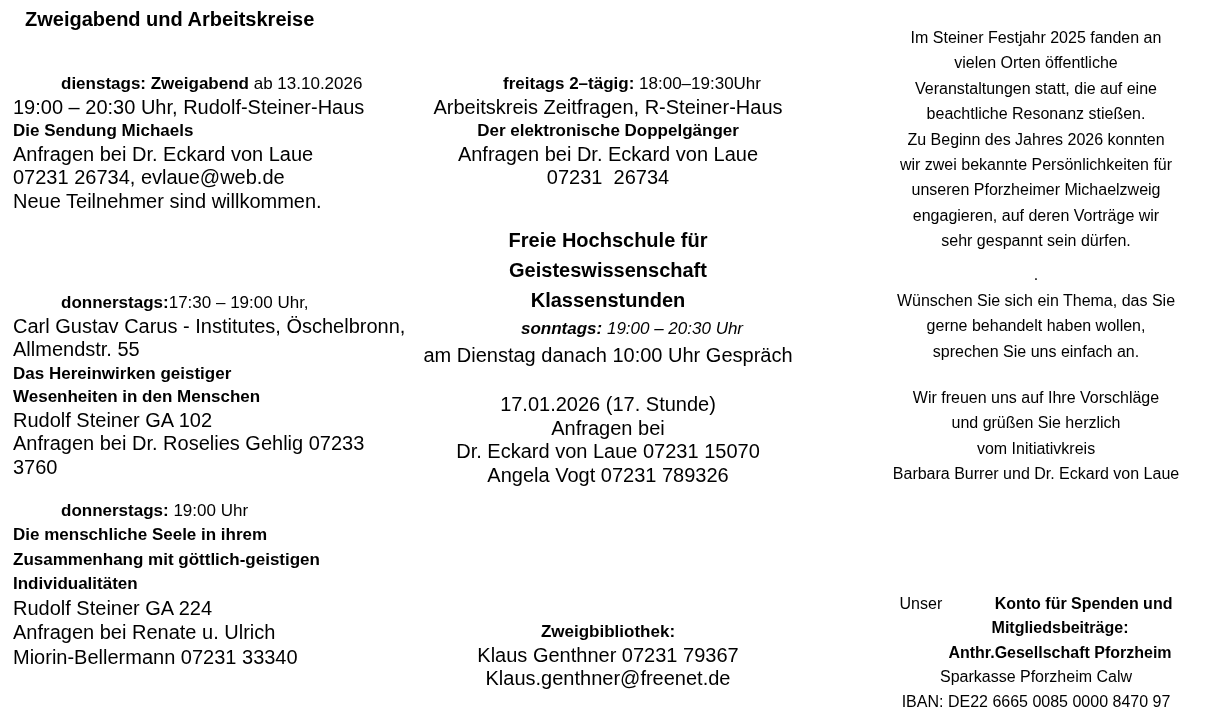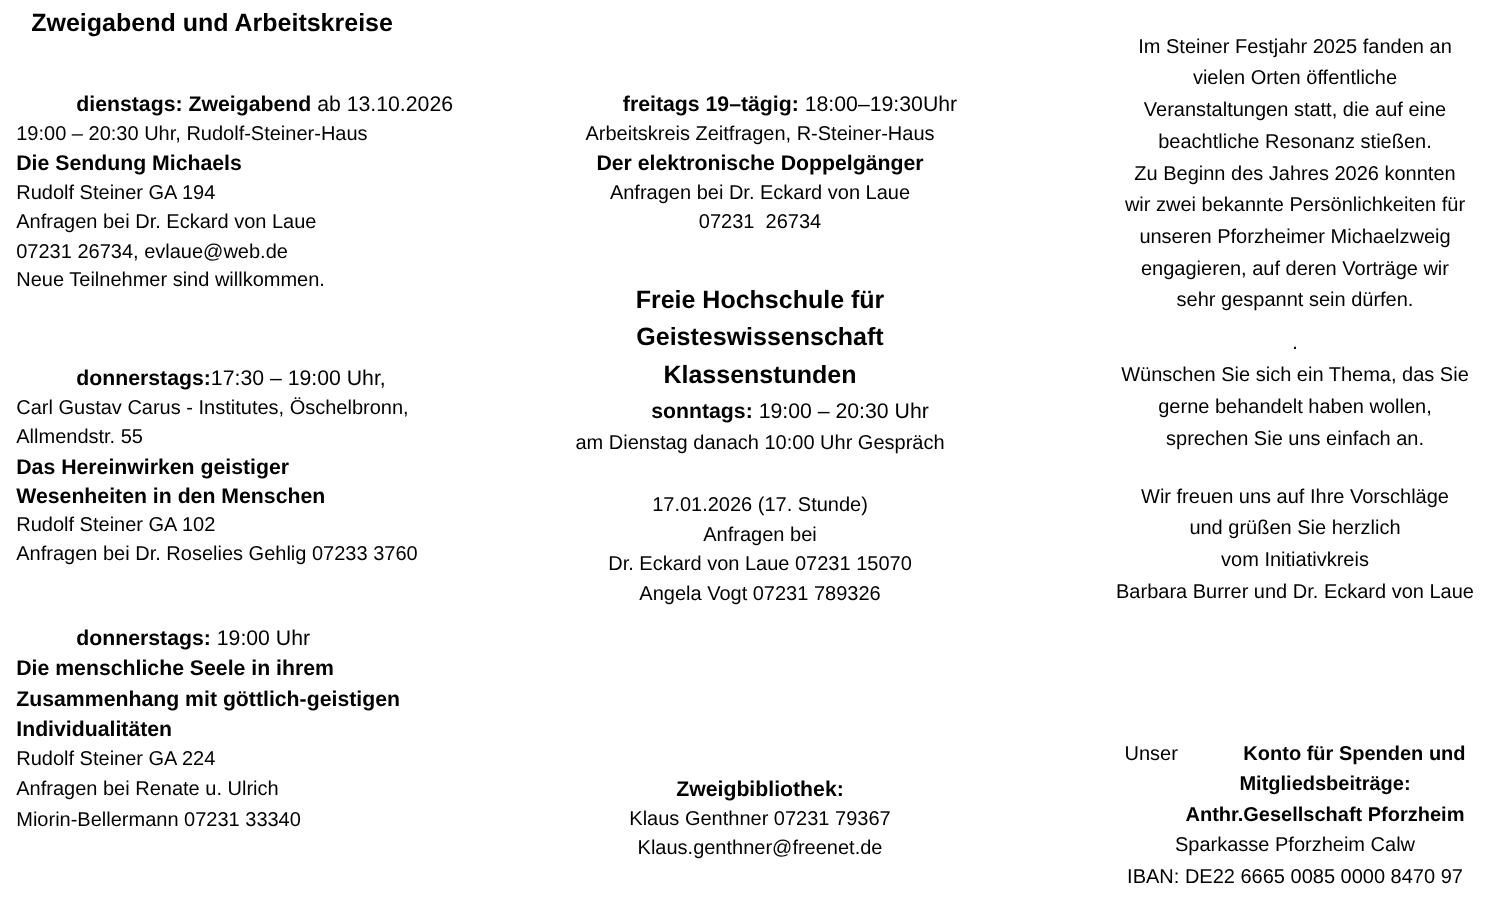--- a/index.html
+++ b/index.html
@@ -6,30 +6,30 @@
   body{
     width:1206px;height:724px;position:relative;overflow:hidden;
     background:#ffffff;color:#000000;
     font-family:"Liberation Sans",sans-serif;
   }
   .col{position:absolute;top:0;height:592px;}
   .col-left{left:13px;width:400px;text-align:left;}
   .col-mid{left:422px;width:372px;text-align:center;}
   .col-right{left:850px;width:372px;text-align:center;}
   .block{position:absolute;left:0;right:0;}
-  .line{font-size:16px;line-height:23.5px;white-space:pre-wrap;}
+  .line{font-size:20px;line-height:23.5px;white-space:pre-wrap;}
   .b{font-weight:bold;margin-left:48px;}
   .day{font-size:17px;}
   .topic{font-size:17px;font-weight:bold;}
   .page-title{
     font-size:20px;font-weight:bold;margin:0;
     position:absolute;top:8px;left:12px;white-space:nowrap;
   }
   .h-line{font-size:20px;font-weight:bold;line-height:30px;}
-  .sonntags-line{line-height:27px;}
+  .sonntags-line{line-height:27px;font-style:italic;}
   .note-line{line-height:26px;}
   .r-line{font-size:16px;line-height:25.4px;white-space:pre-wrap;}
   .k-line{font-size:16px;line-height:24.4px;white-space:pre-wrap;}
   
   #l-block1{top:72px;}
   #l-block2{top:291px;}
   #l-block3{top:499px;}
   #l-block3 .line{line-height:24.3px;}
   #m-block1{top:72px;}
   #m-block2{top:225px;}
@@ -44,21 +44,20 @@
 </head>
 <body>
 
 <div class="col col-left">
   <h1 class="page-title">Zweigabend und Arbeitskreise</h1>
 
   <div class="block" id="l-block1">
     <div class="line day"><span class="b">dienstags: Zweigabend</span><span> ab 13.10.2026</span></div>
     <div class="line">19:00 – 20:30 Uhr, Rudolf-Steiner-Haus</div>
     <div class="line topic">Die Sendung Michaels</div>
-    <div class="line">Rudolf Steiner GA 194</div>
     <div class="line">Anfragen bei Dr. Eckard von Laue</div>
     <div class="line">07231 26734, evlaue@web.de</div>
     <div class="line">Neue Teilnehmer sind willkommen.</div>
   </div>
 
   <div class="block" id="l-block2">
     <div class="line day"><span class="b">donnerstags:</span><span>17:30 – 19:00 Uhr,</span></div>
     <div class="line">Carl Gustav Carus - Institutes, Öschelbronn,</div>
     <div class="line">Allmendstr. 55</div>
     <div class="line topic">Das Hereinwirken geistiger</div>
@@ -73,21 +72,21 @@
     <div class="line topic">Zusammenhang mit göttlich-geistigen</div>
     <div class="line topic">Individualitäten</div>
     <div class="line">Rudolf Steiner GA 224</div>
     <div class="line">Anfragen bei Renate u. Ulrich</div>
     <div class="line">Miorin-Bellermann 07231 33340</div>
   </div>
 </div>
 
 <div class="col col-mid">
   <div class="block" id="m-block1">
-    <div class="line day"><span class="b">freitags 19–tägig:</span><span> 18:00–19:30Uhr</span></div>
+    <div class="line day"><span class="b">freitags 2–tägig:</span><span> 18:00–19:30Uhr</span></div>
     <div class="line">Arbeitskreis Zeitfragen, R-Steiner-Haus</div>
     <div class="line topic">Der elektronische Doppelgänger</div>
     <div class="line">Anfragen bei Dr. Eckard von Laue</div>
     <div class="line">07231  26734</div>
   </div>
 
   <div class="block" id="m-block2">
     <div class="h-line">Freie Hochschule für</div>
     <div class="h-line">Geisteswissenschaft</div>
     <div class="h-line">Klassenstunden</div>

